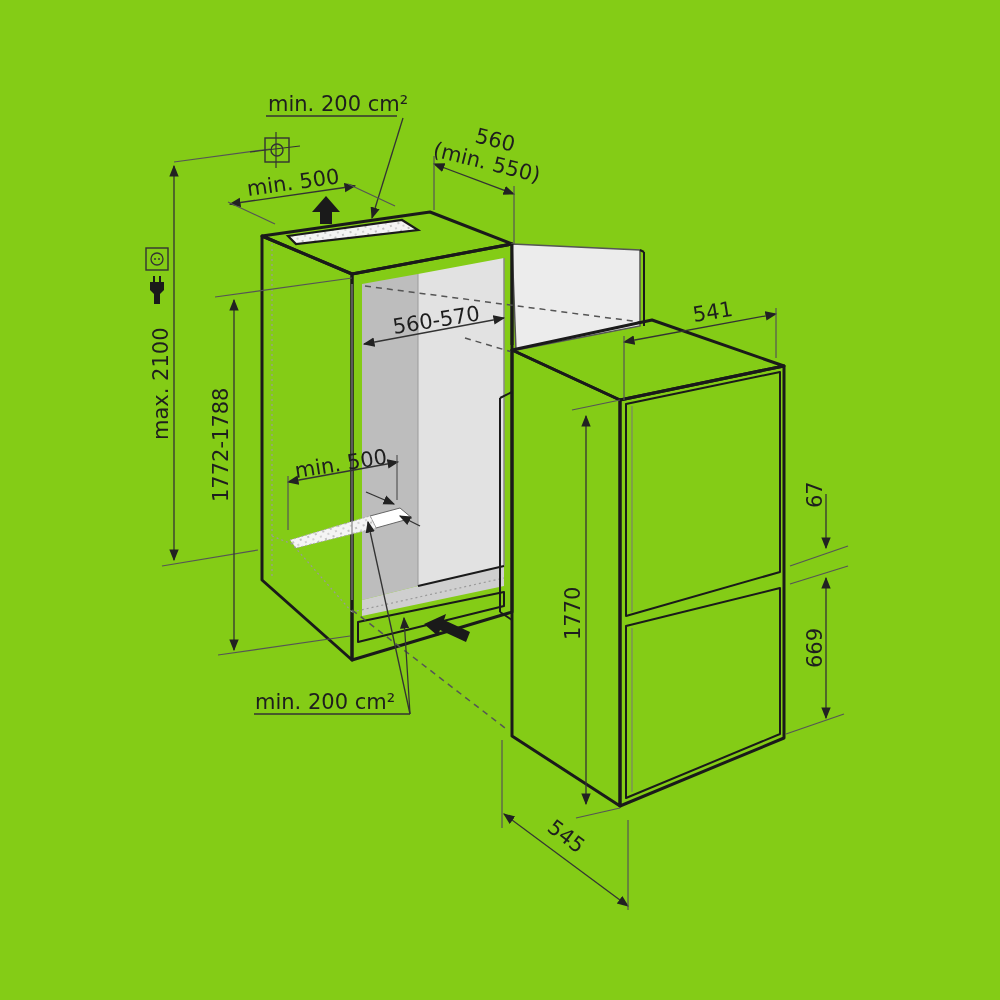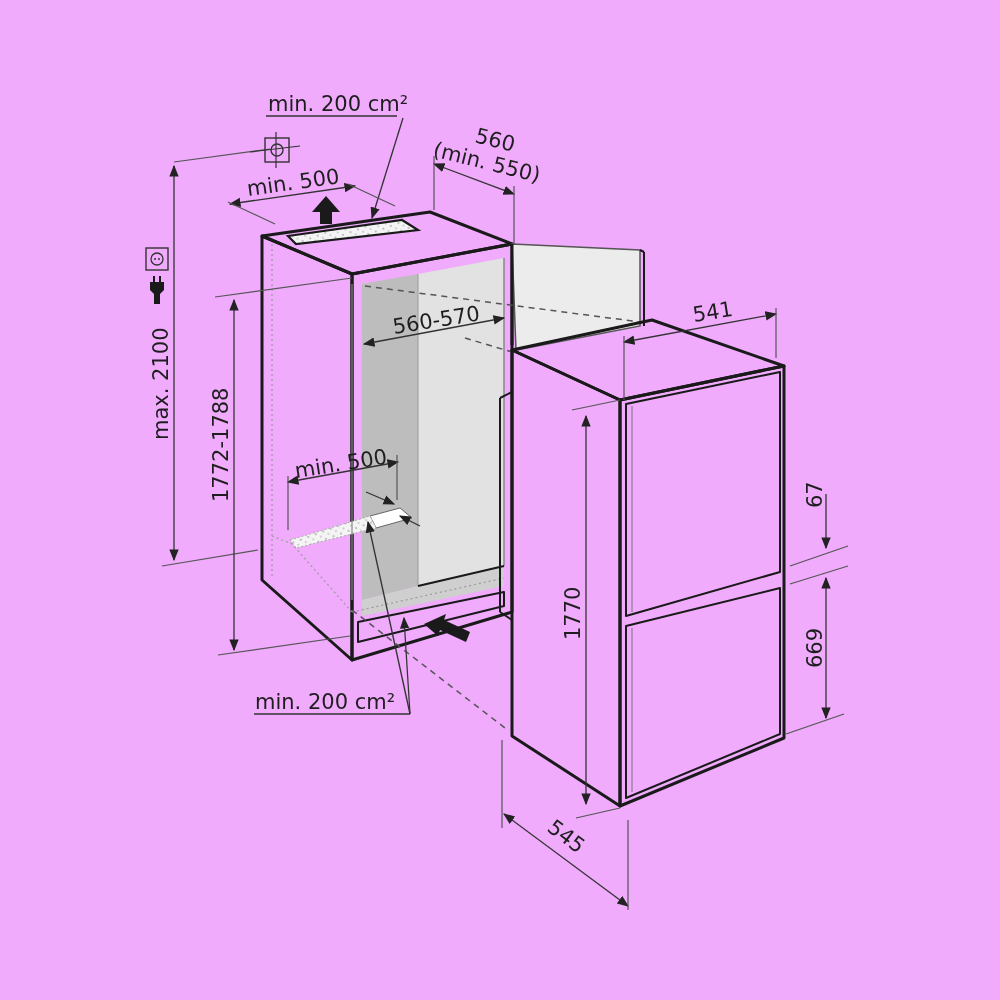--- a/index.html
+++ b/index.html
@@ -1,17 +1,17 @@
 <!DOCTYPE html>
 <html><head>
   <meta charset="utf-8">
   <style>
     html, body { margin: 0; padding: 0; background: #ffffff; }
     body { width: 1000px; height: 1000px; overflow: hidden; }
-    .canvas { position: relative; width: 1000px; height: 1000px; background: #f0abfc; }
+    .canvas { position: relative; width: 1000px; height: 1000px; background: #84cc16; }
     svg { position: absolute; left: 0; top: 0; }
     .lbl { font-family: "DejaVu Sans", sans-serif; font-size: 21px; fill: #1e1e1e; }
     .thick { stroke: #1a1a1a; stroke-width: 3; fill: none; stroke-linejoin: round; }
     .med { stroke: #1a1a1a; stroke-width: 2; fill: none; stroke-linejoin: round; }
     .thin { stroke: #555555; stroke-width: 1.2; fill: none; }
     .dash { stroke: #555555; stroke-width: 1.5; fill: none; stroke-dasharray: 6 5; }
     .dot { stroke: #9a9a9a; stroke-width: 1.2; fill: none; stroke-dasharray: 2 3; }
     .dim { stroke: #333333; stroke-width: 1.3; fill: none; }
   </style>
 </head>

